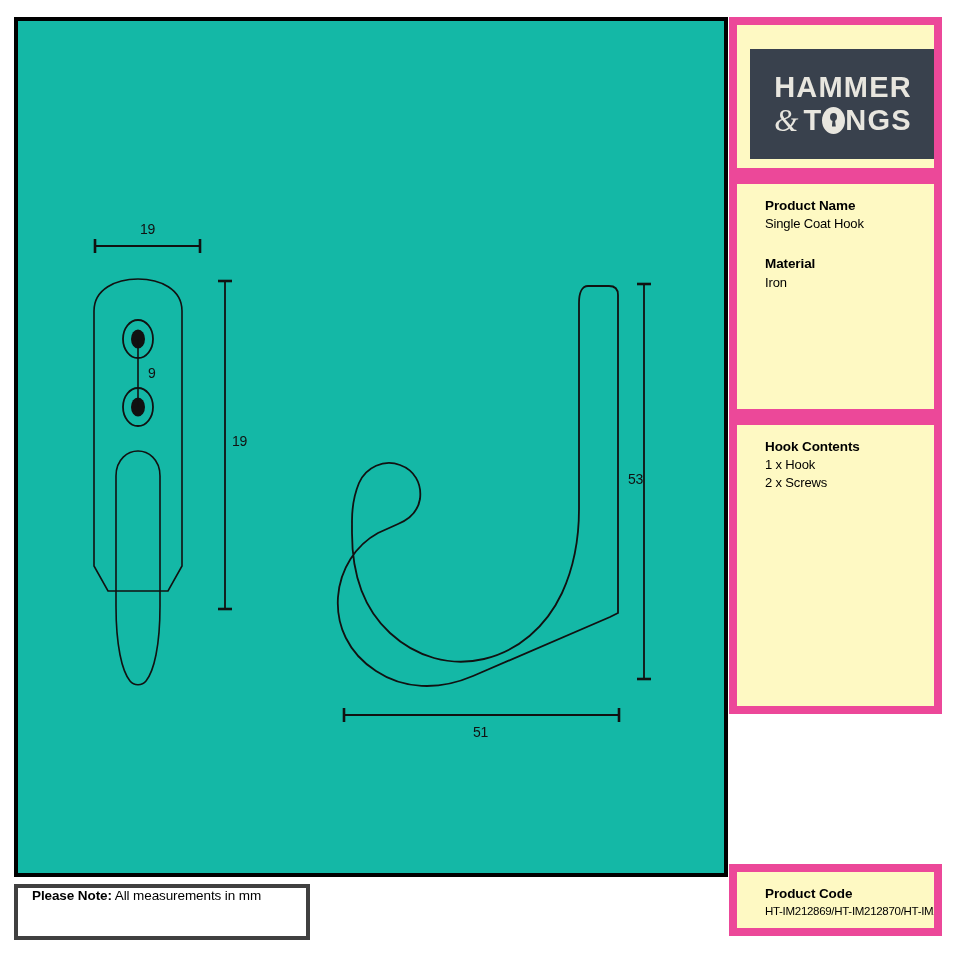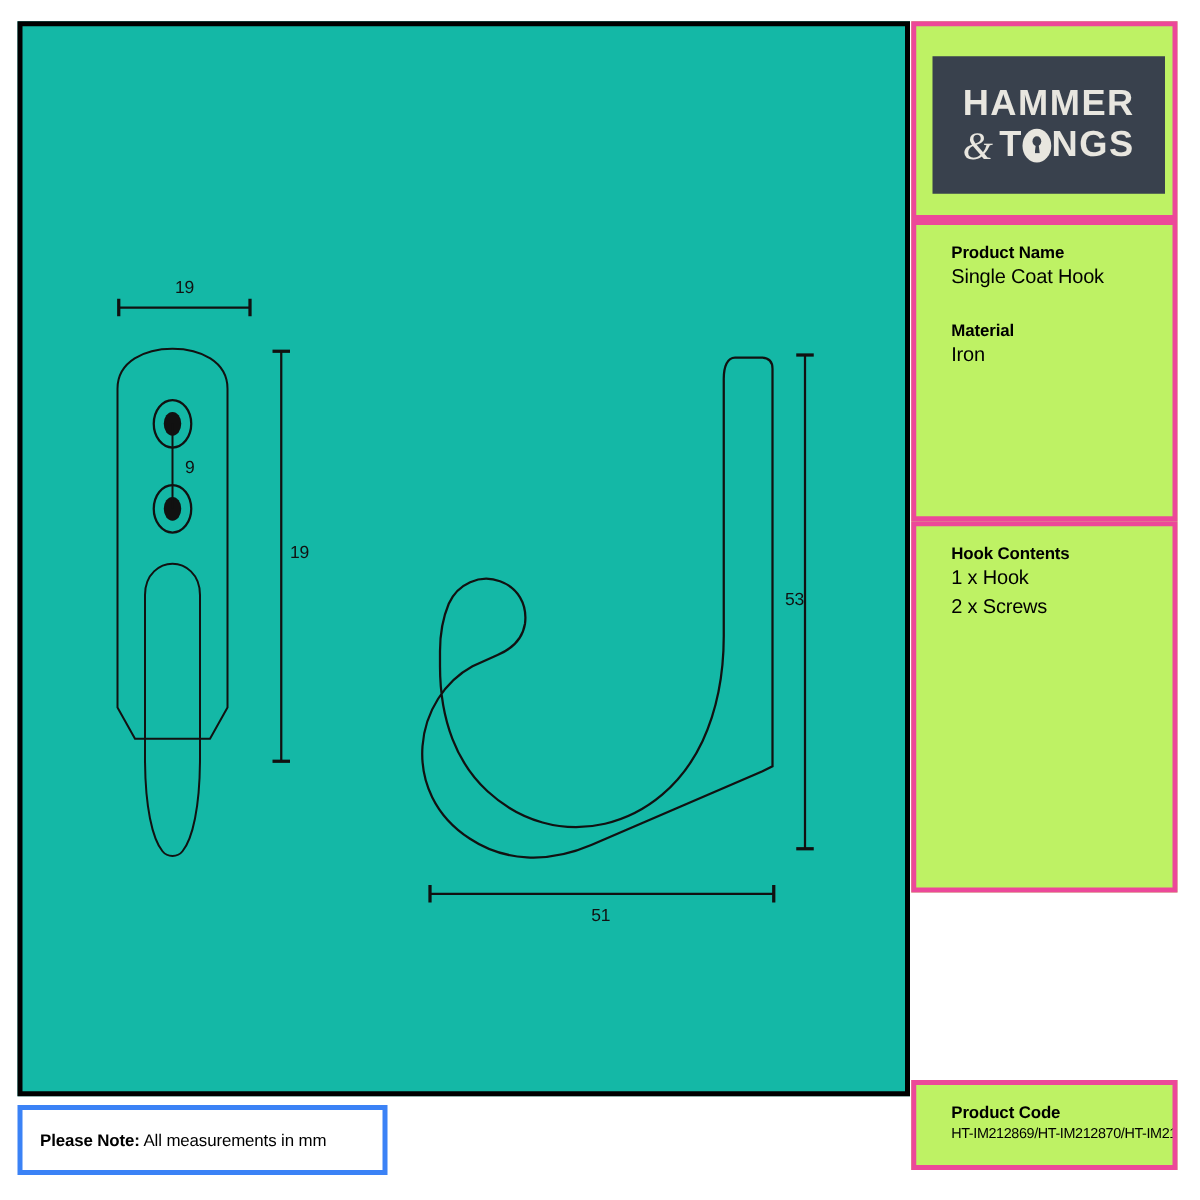--- a/index.html
+++ b/index.html
@@ -32,25 +32,25 @@
     background: #14b8a6;
   }
 
   
   #note-box {
     position: absolute;
     left: 14px;
     top: 884px;
     width: 274px;
     height: 48px;
-    border: 4px solid #3b82f6;
+    border: 4px solid #404040;
     box-sizing: content-box;
     background: #ffffff;
     display: flex;
-    align-items: center;
+    align-items: flex-start;
     padding-left: 14px;
   }
   #note-box .note-text {
     font-size: 13.5px;
     color: #000000;
     letter-spacing: -0.1px;
     white-space: nowrap;
   }
   #note-box .note-text b {
     font-weight: 700;
@@ -61,23 +61,23 @@
     position: absolute;
     left: 729px;
     top: 17px;
     width: 213px;
     height: 919px;
   }
   .info-panel {
     position: absolute;
     left: 0;
     width: 213px;
-    border: 4px solid #ec4899;
+    border: 8px solid #ec4899;
     box-sizing: border-box;
-    background: #bef264;
+    background: #fef9c3;
     overflow: hidden;
   }
   .panel-inner {
     padding: 13px 13px 8px 28px;
   }
 
   
   #panel-logo { top: 0; height: 159px; }
   #logo-plate {
     position: absolute;
@@ -157,21 +157,21 @@
   #panel-code    { top: 847px; height: 72px; }
 
   .field-title {
     font-size: 13.5px;
     font-weight: 700;
     color: #000000;
     line-height: 1.35;
     letter-spacing: -0.1px;
   }
   .field-value {
-    font-size: 16px;
+    font-size: 13px;
     font-weight: 400;
     color: #000000;
     line-height: 1.4;
     letter-spacing: -0.15px;
   }
   .field-value.small {
     font-size: 11.5px;
     letter-spacing: -0.3px;
     white-space: nowrap;
   }

